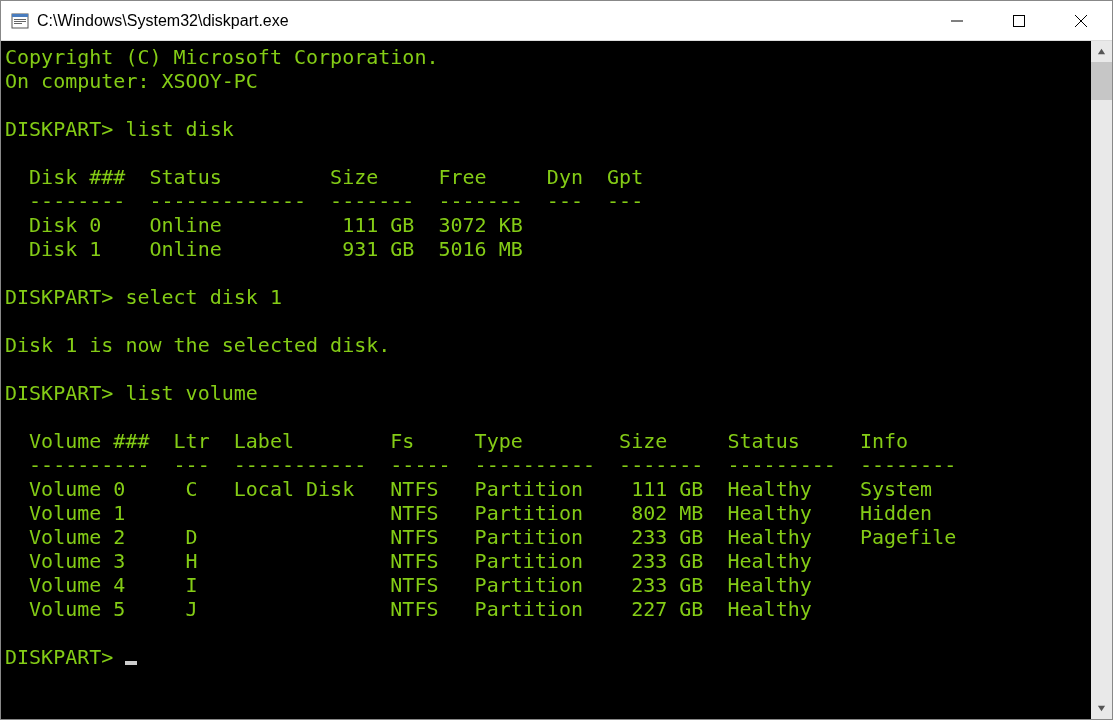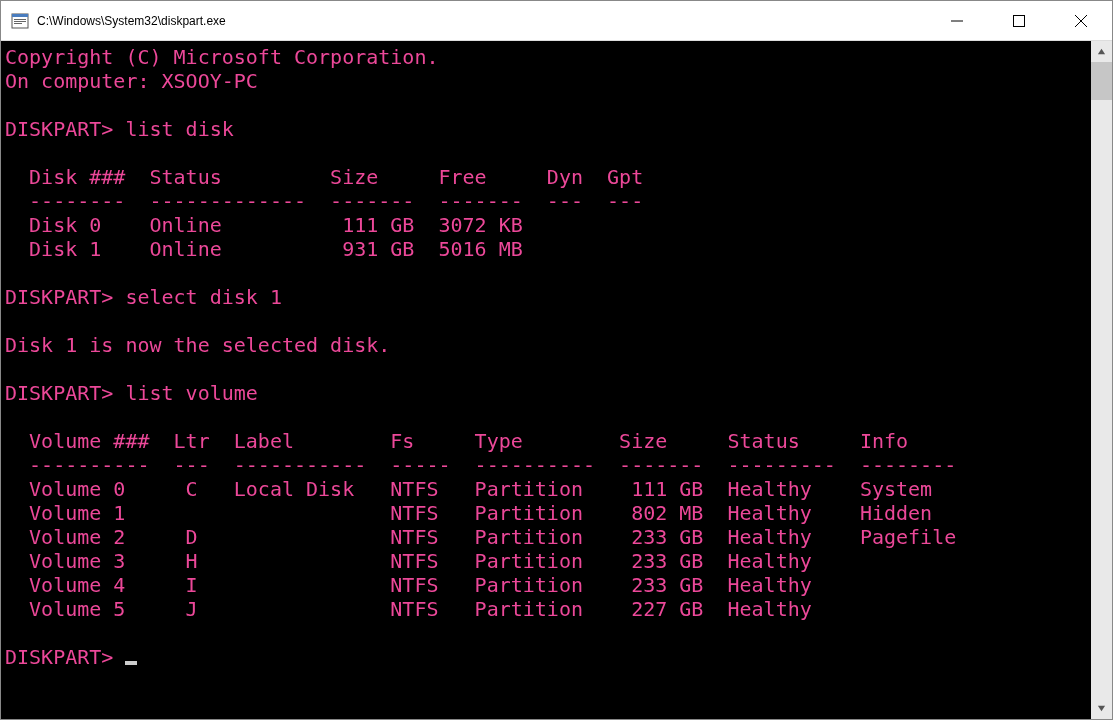--- a/index.html
+++ b/index.html
@@ -29,21 +29,21 @@
       margin-left: 10px;
       margin-right: 8px;
       display: inline-block;
     }
     .titlebar-icon svg {
       width: 18px;
       height: 18px;
     }
     .titlebar-title {
       flex: 1;
-      font-size: 12px;
+      font-size: 16px;
       color: #000;
       line-height: 40px;
     }
     .titlebar-controls {
       display: flex;
       height: 100%;
     }
     .titlebar-btn {
       width: 62px;
       height: 40px;
@@ -66,21 +66,21 @@
       height: calc(100% - 40px);
       background: #000000;
     }
     .terminal {
       position: absolute;
       left: 0;
       top: 0;
       right: 21px;
       bottom: 0;
       background: #000000;
-      color: #ec4899;
+      color: #84cc16;
       font-family: "NSimSun", "SimSun", "Consolas", monospace;
       font-size: 20px;
       line-height: 24px;
       white-space: pre;
       padding: 4px 12px 0 4px;
       overflow: hidden;
     }
     .scrollbar {
       position: absolute;
       right: 0;

